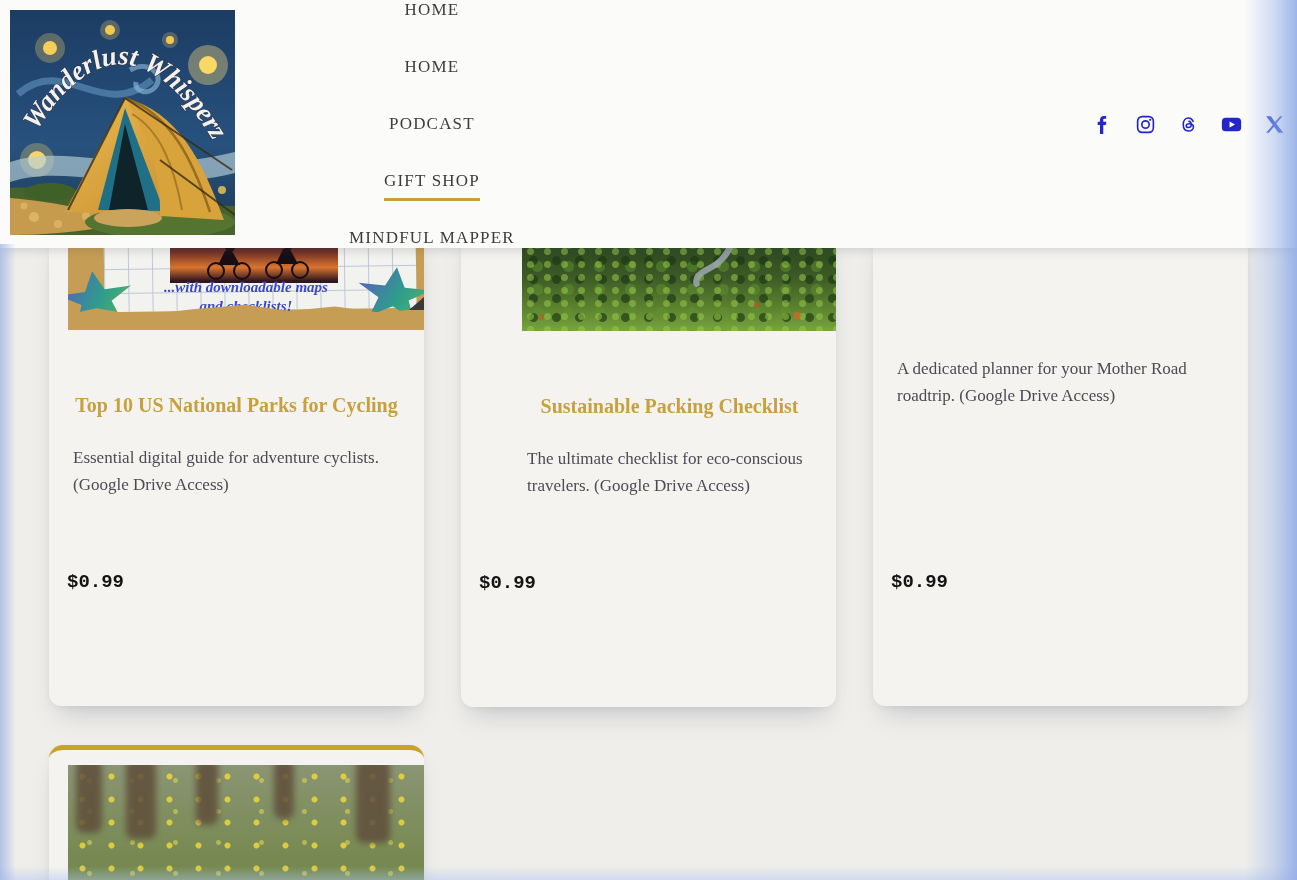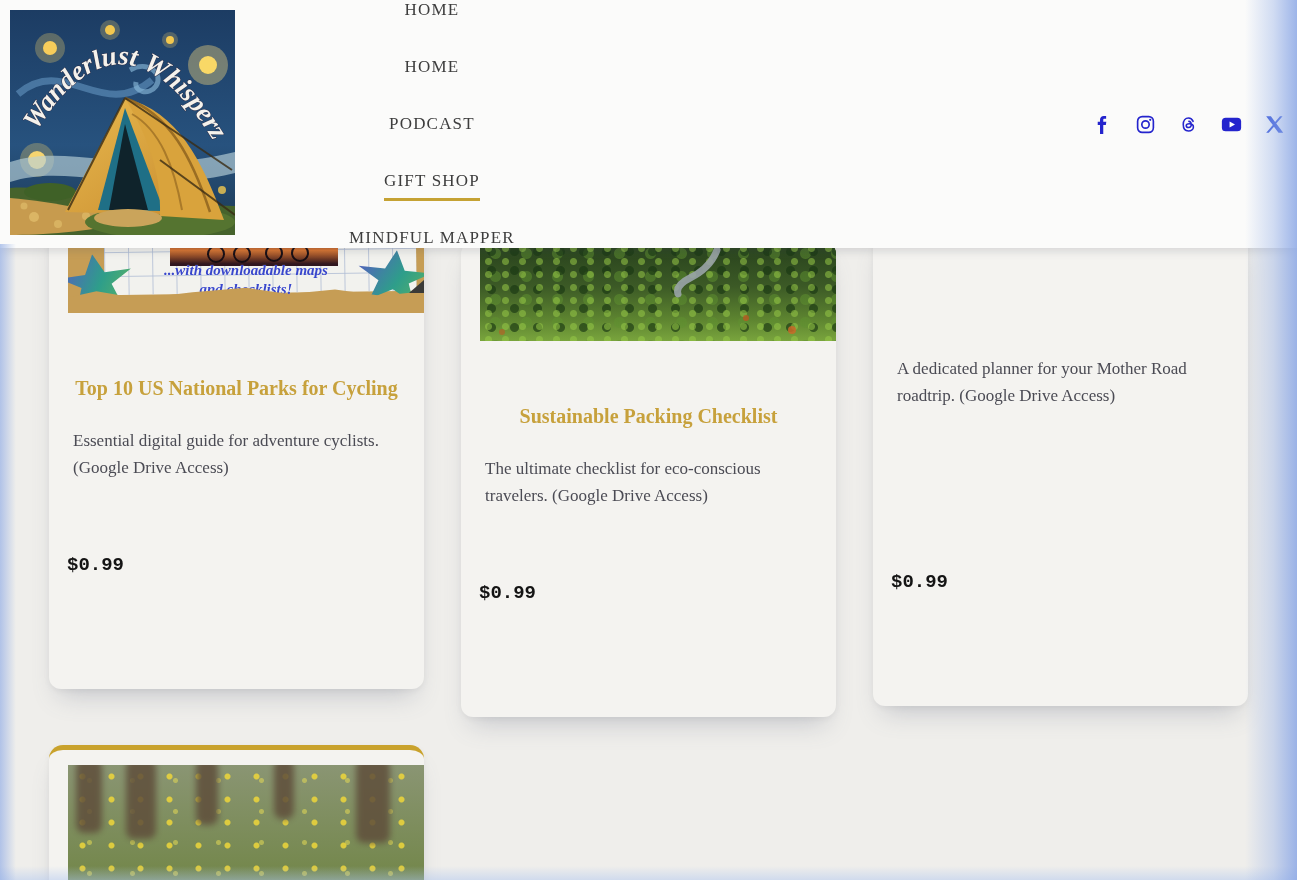--- a/index.html
+++ b/index.html
@@ -25,22 +25,22 @@
   .main-nav { position:absolute; left:349px; top:0; height:248px; display:flex; align-items:center; gap:37px;flex-direction:column; }
   .nav-item { font-size:17px; letter-spacing:1.2px; color:#3d3d3d; cursor:pointer; position:relative; white-space:nowrap; }
   .nav-item.active::after { content:""; position:absolute; left:0; right:0; bottom:-10px; height:3px; background:#c5a233; }
   .social-row { position:absolute; left:1092px; top:0; height:248px; display:flex; align-items:center; gap:22px; }
   .social-icon { width:21px; height:21px; display:flex; align-items:center; justify-content:center; cursor:pointer; }
   .social-icon svg { width:21px; height:21px; }
 
   
   .card { position:absolute; width:375px; background:#f4f3f0; border-radius:12px; z-index:5;
     box-shadow:0 16px 26px -10px rgba(100,105,128,.30), 0 2px 6px rgba(0,0,0,.05); overflow:hidden; }
-  .card-1 { left:49px;  top:214px; height:475px; }
-  .card-2 { left:461px; top:242px; height:475px; }
+  .card-1 { left:49px;  top:231px; height:475px; }
+  .card-2 { left:461px; top:232px; height:475px;padding-left:42px; }
   .card-3 { left:873px; top:231px; height:475px; }
   .card-4 { left:49px;  top:745px; height:400px; border-top:5px solid #c9a22c; border-radius:14px 14px 0 0; }
   .card-img { position:relative; margin-left:19px; height:99px; overflow:hidden; }
   .card-4 .card-img { margin-top:15px; height:320px; }
   .card-title { margin:62px 26px 0; text-align:center; font-size:20px; line-height:27px; font-weight:bold; color:#c7a13c; cursor:pointer; }
   .card-desc { margin:25px 24px 0; font-size:17px; line-height:27px; color:#4b4b54; }
   .card-price { position:absolute; left:18px; bottom:111px; font-size:19px; line-height:26px; font-weight:bold; color:#141414;font-family:Liberation Mono, monospace; }
 
   
   .collage { background:#c69d55; }

